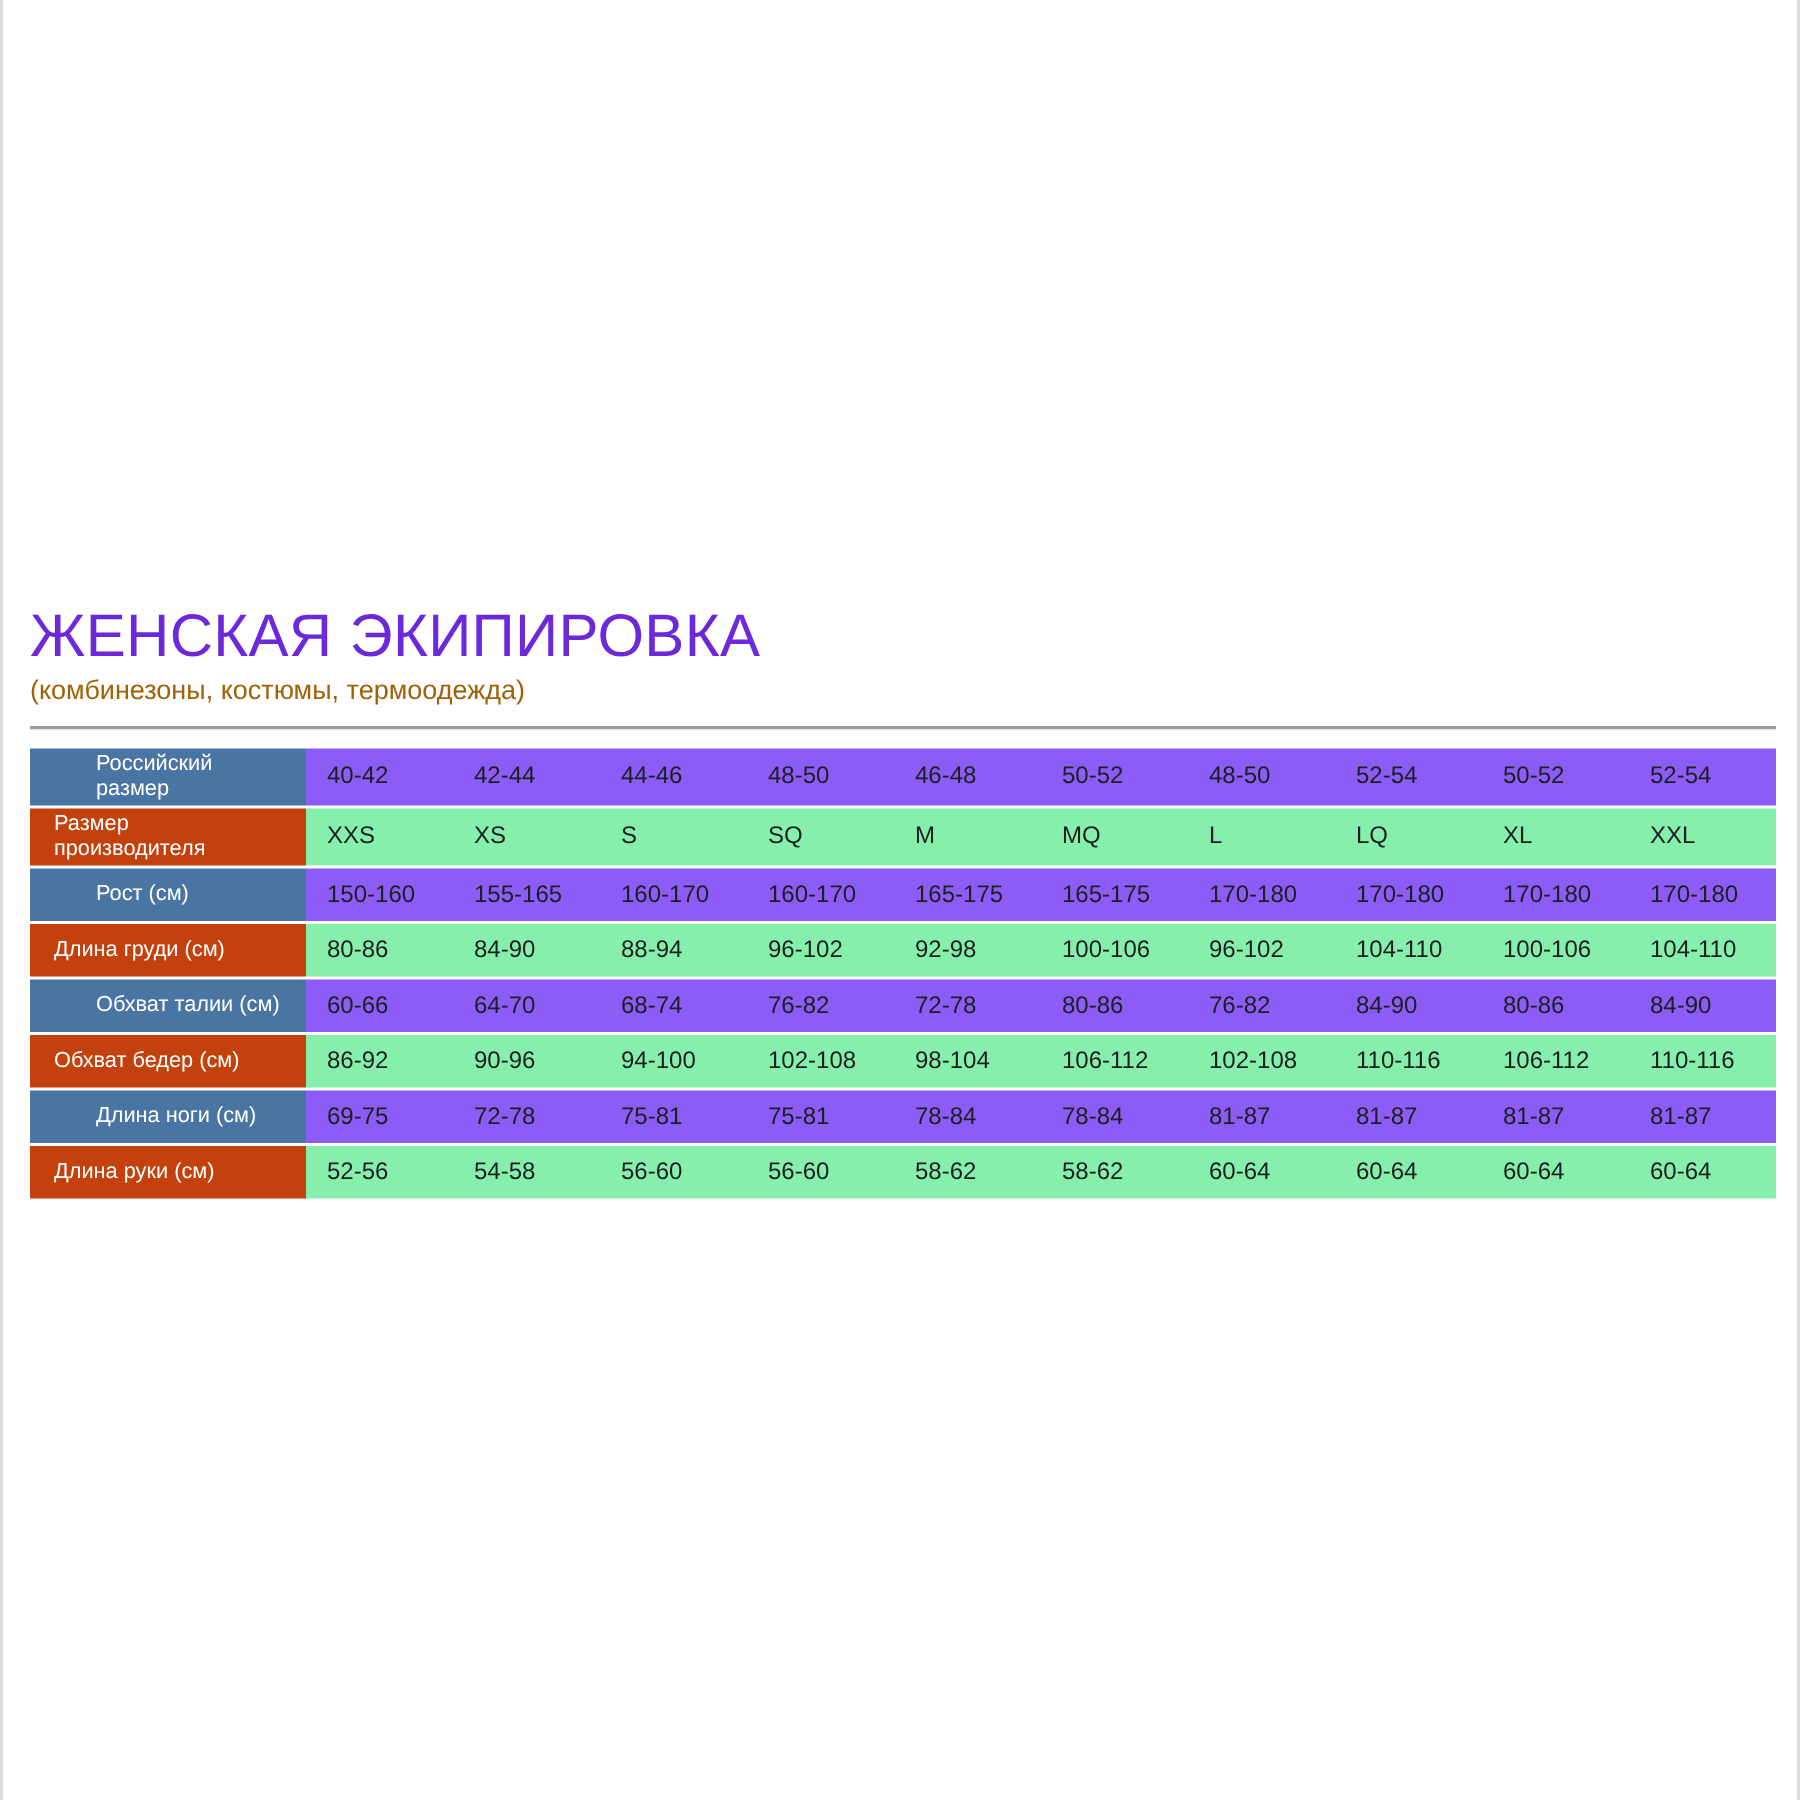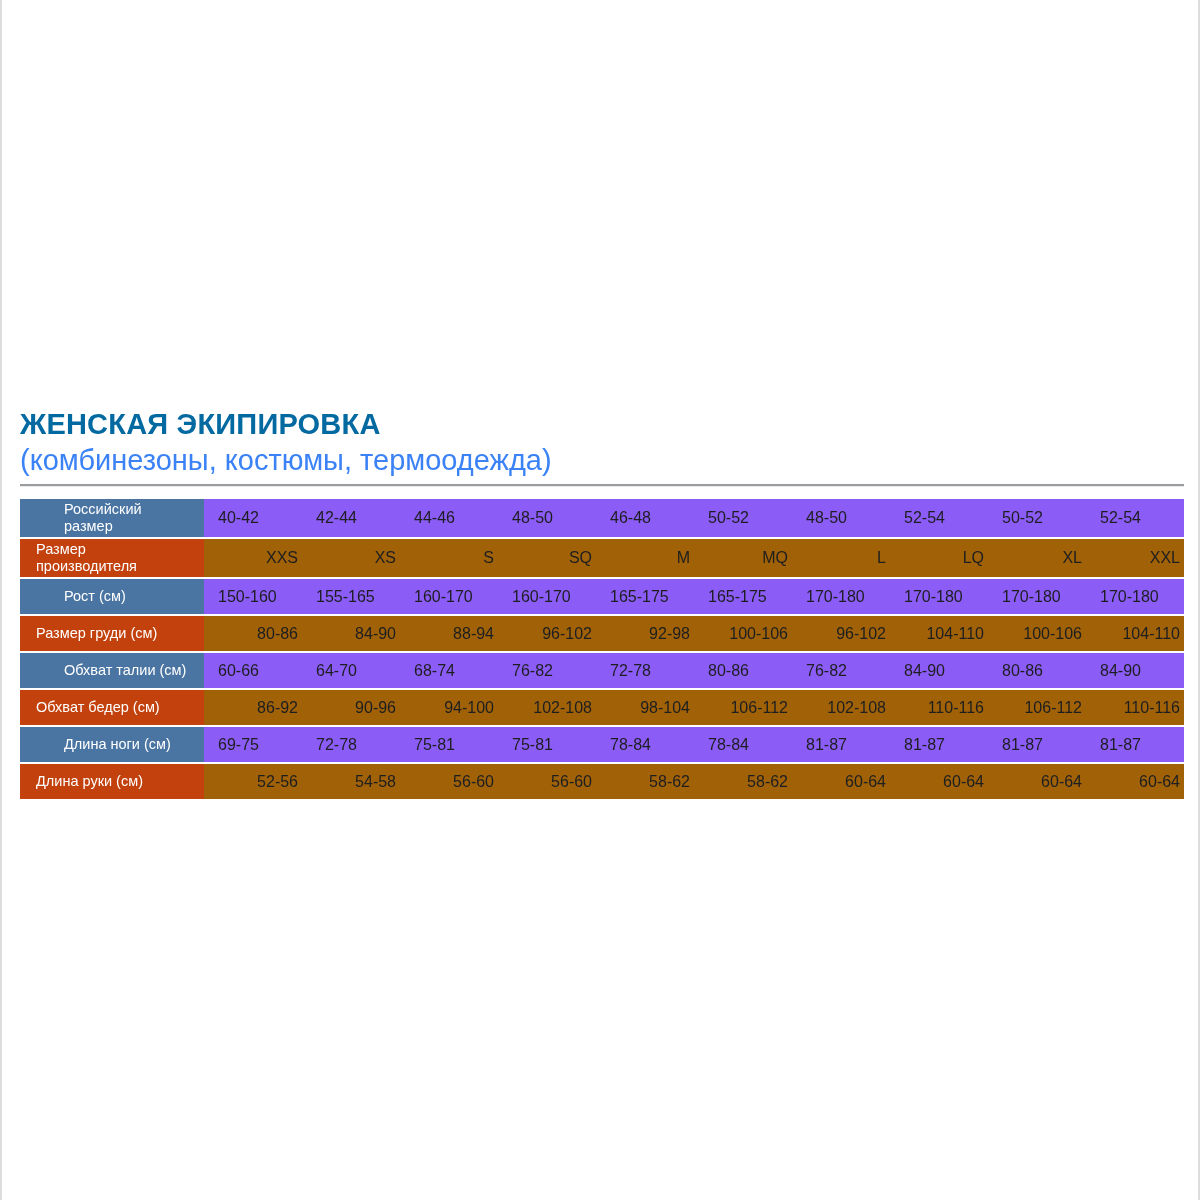--- a/index.html
+++ b/index.html
@@ -17,30 +17,30 @@
     border-right: 2px solid #dcdcdc;
     overflow: hidden;
   }
   .content {
     position: absolute;
     left: 18px;
     top: 405px;
     width: 1164px;
   }
   .title {
-    font-size: 29px;
-    font-weight: bold;
-    color: #0369a1;
+    font-size: 40px;
+    font-weight: normal;
+    color: #6d28d9;
     letter-spacing: 0.2px;
     line-height: 38px;
   }
   .subtitle {
-    font-size: 29px;
+    font-size: 18px;
     font-weight: normal;
-    color: #3b82f6;
+    color: #a16207;
     line-height: 31px;
     margin-top: 2px;
   }
   .rule {
     height: 2px;
     background: #9a9da0;
     margin-top: 8px;
     box-shadow: 0 1px 0 #e9e9e9;
   }
   table.size-table {
@@ -64,21 +64,21 @@
     font-size: 16px;
     color: #1d1e20;
     text-align: left;
     vertical-align: middle;
     padding: 2px 4px 2px 14px;
     white-space: nowrap;
   }
   tr.row-odd  th { background: #4a75a2; padding-left: 44px; }
   tr.row-even th { background: #c2410c; }
   tr.row-odd  td { background: #8b5cf6; }
-  tr.row-even td { background: #a16207; text-align: right; }
+  tr.row-even td { background: #86efac; }
 </style>
 </head>
 <body>
 
 <div class="page">
   <div class="content">
     <h1 class="title">ЖЕНСКАЯ ЭКИПИРОВКА</h1>
     <div class="subtitle">(комбинезоны, костюмы, термоодежда)</div>
     <div class="rule"></div>
     <table class="size-table">
@@ -129,21 +129,21 @@
             <td>160-170</td>
             <td>160-170</td>
             <td>165-175</td>
             <td>165-175</td>
             <td>170-180</td>
             <td>170-180</td>
             <td>170-180</td>
             <td>170-180</td>
           </tr>
           <tr class="row-even">
-            <th>Размер груди (см)</th>
+            <th>Длина груди (см)</th>
             <td>80-86</td>
             <td>84-90</td>
             <td>88-94</td>
             <td>96-102</td>
             <td>92-98</td>
             <td>100-106</td>
             <td>96-102</td>
             <td>104-110</td>
             <td>100-106</td>
             <td>104-110</td>

